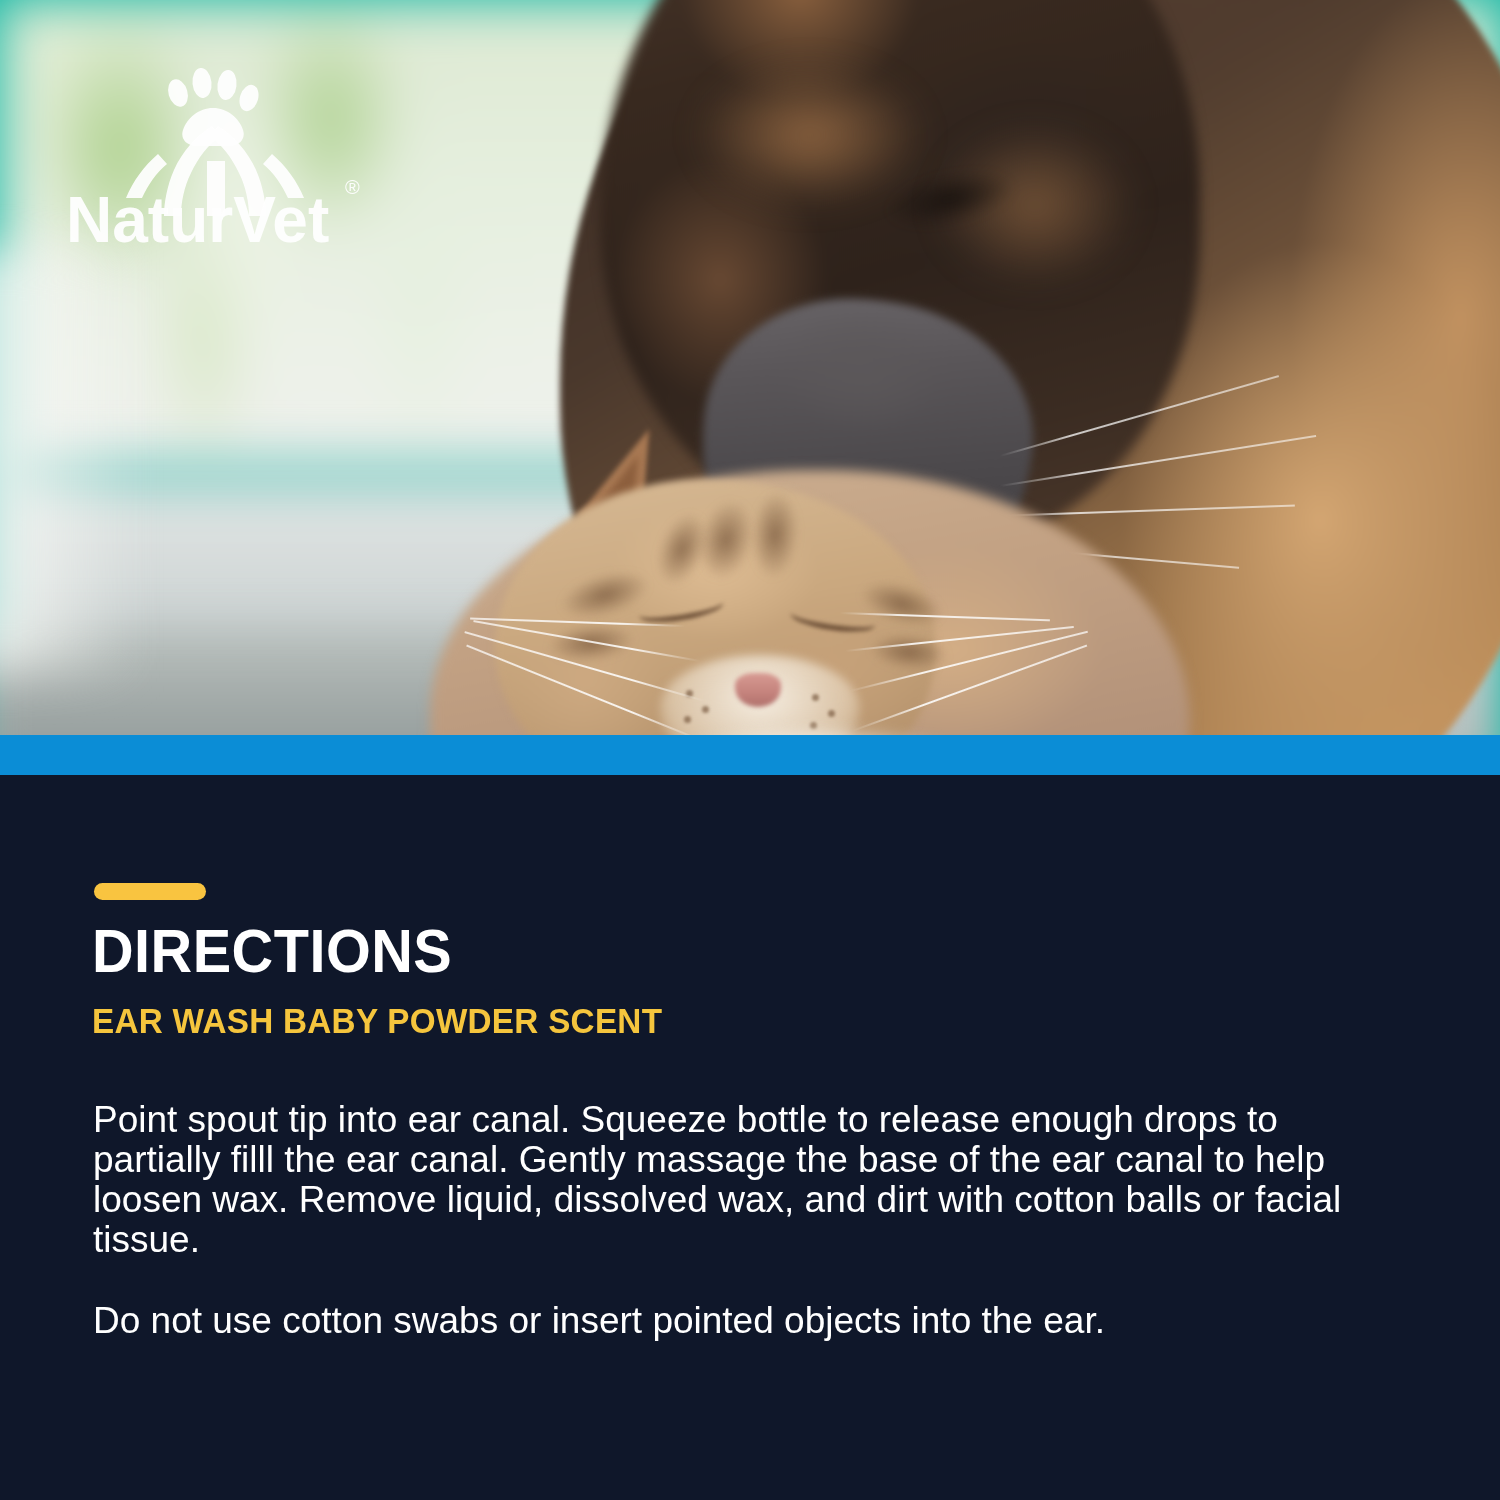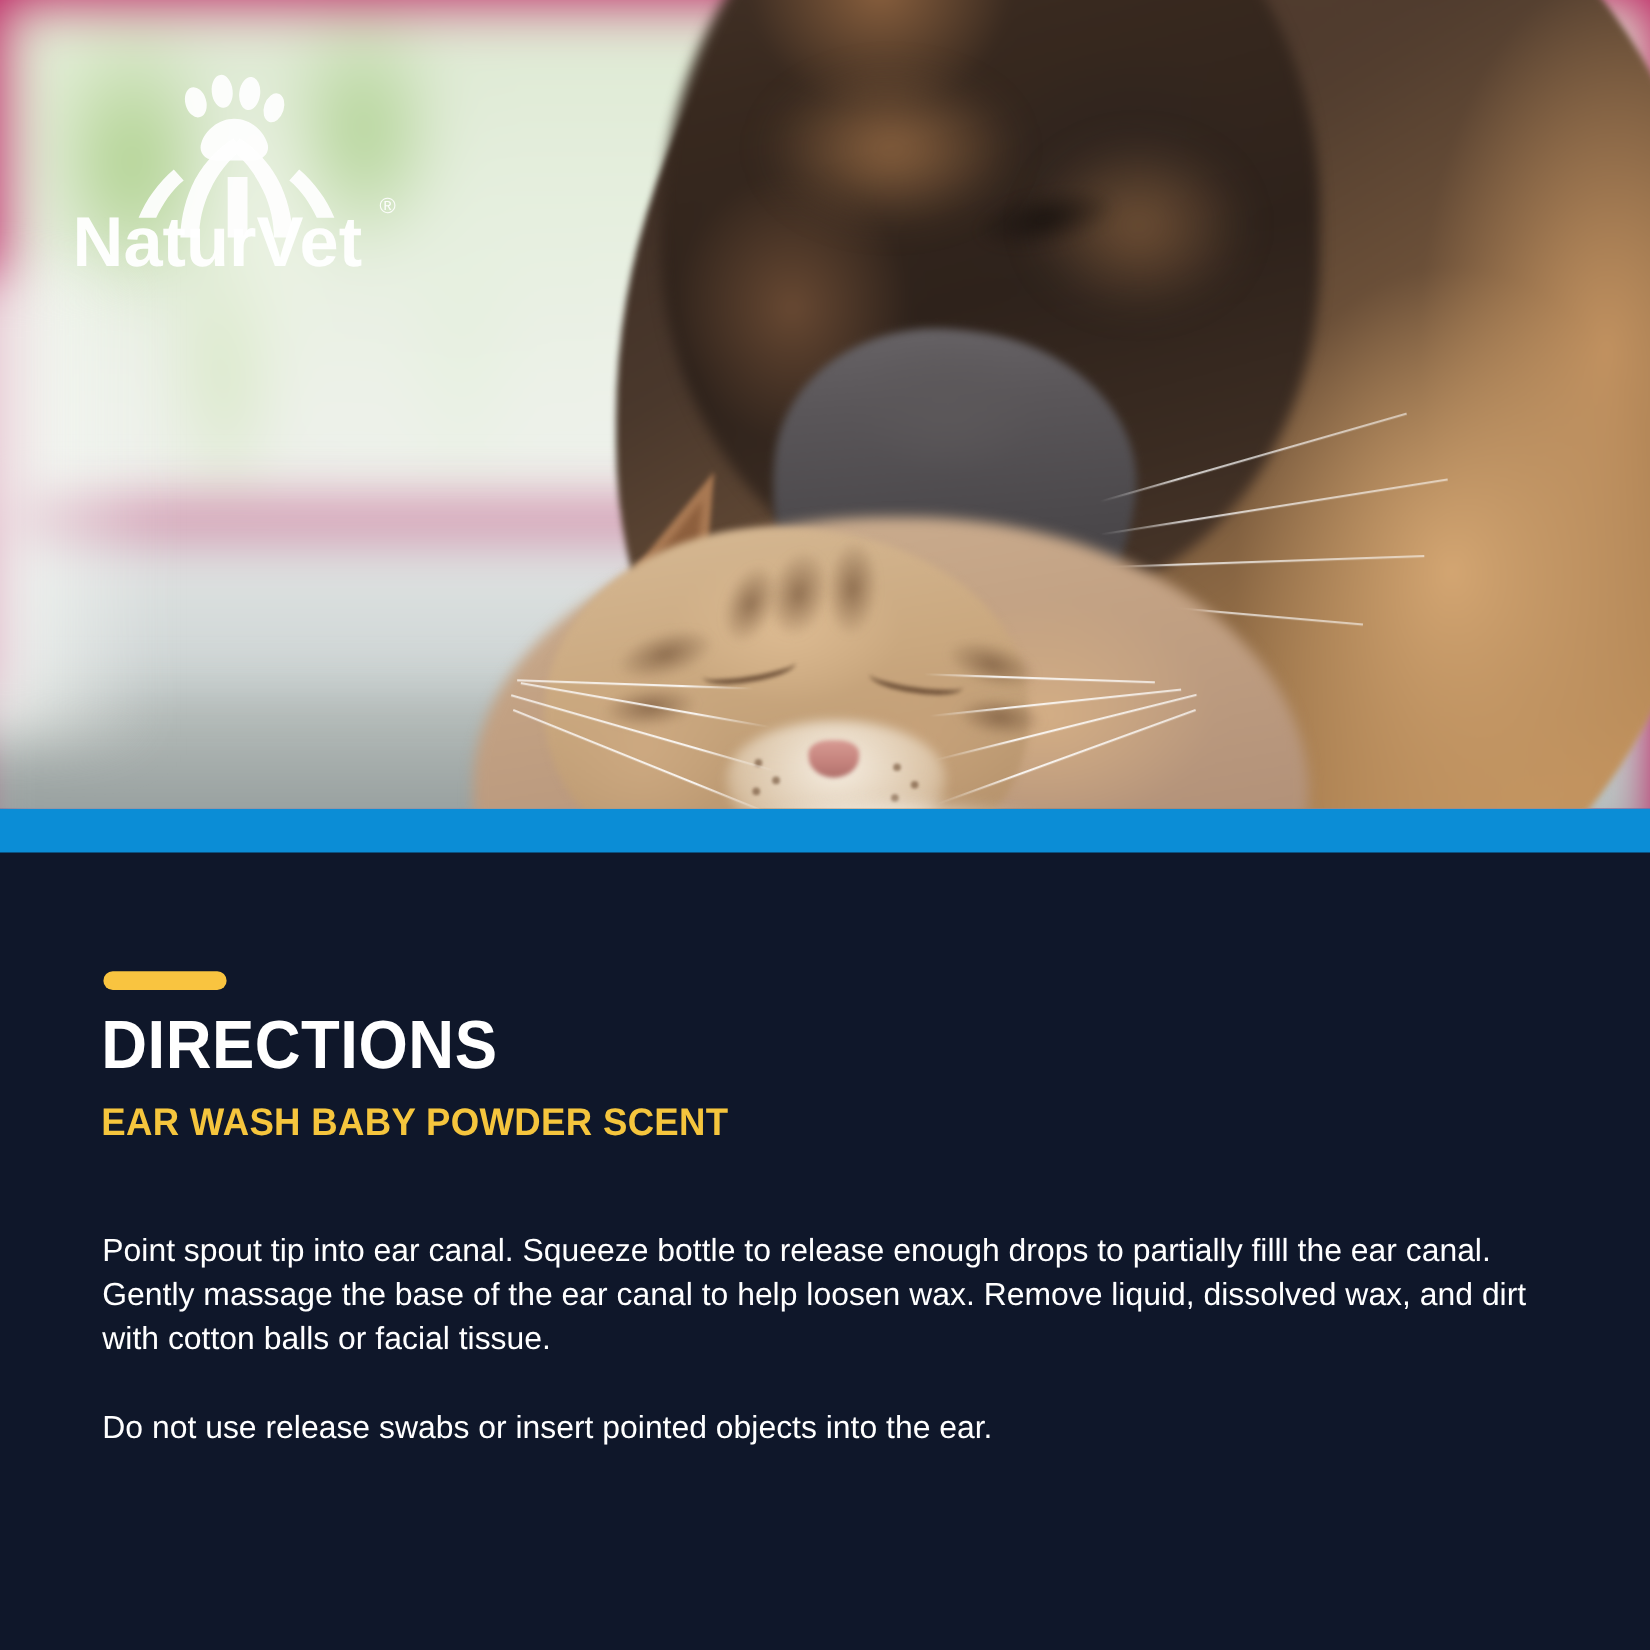--- a/index.html
+++ b/index.html
@@ -12,21 +12,21 @@
     overflow:hidden;
   }
 
   .page { position:relative; width:1500px; height:1500px; }
 
   
   .photo {
     position:absolute; left:0; top:0;
     width:1500px; height:735px;
     overflow:hidden;
-    background:#be185d;
+    background:#14b8a6;
   }
 
   
   .bg-foliage {
     position:absolute; left:0; top:0; width:1500px; height:470px;
     background:
       radial-gradient(ellipse 120px 190px at 120px 150px, rgba(150,196,105,.75), rgba(150,196,105,0) 70%),
       radial-gradient(ellipse 90px 230px at 245px 230px, rgba(236,243,228,.95), rgba(236,243,228,0) 72%),
       radial-gradient(ellipse 110px 170px at 330px 120px, rgba(138,190,92,.6), rgba(138,190,92,0) 70%),
       radial-gradient(ellipse 80px 260px at 420px 290px, rgba(229,240,222,.9), rgba(229,240,222,0) 72%),
@@ -237,22 +237,22 @@
     letter-spacing:.5px; line-height:1;
     transform:scaleX(.93); transform-origin:left center;
   }
   .subheading {
     position:absolute; left:92px; top:228px;
     font-size:35px; font-weight:bold; color:#f5c53d;
     letter-spacing:.3px; line-height:1;
     transform:scaleX(.95); transform-origin:left center;
   }
   .body-copy {
-    position:absolute; left:93px; top:342px; width:1300px;
-    color:#ffffff; font-size:29px; line-height:40px;
+    position:absolute; left:93px; top:325px; width:1300px;
+    color:#ffffff; font-size:37px; line-height:40px;
   }
   .body-copy p { margin:0 0 41px 0; }
   .body-copy p:last-child { margin-bottom:0; }
 </style>
 </head>
 <body>
 
 <div class="page">
 
   <div class="photo">
@@ -336,17 +336,17 @@
 
   <div class="panel">
 
     <div class="accent-bar"></div>
 
     <div class="heading">DIRECTIONS</div>
     <div class="subheading">EAR WASH BABY POWDER SCENT</div>
 
     <div class="body-copy">
       <p>Point spout tip into ear canal. Squeeze bottle to release enough drops to partially filll the ear canal. Gently massage the base of the ear canal to help loosen wax. Remove liquid, dissolved wax, and dirt with cotton balls or facial tissue.</p>
-      <p>Do not use release swabs or insert pointed objects into the ear.</p>
+      <p>Do not use cotton swabs or insert pointed objects into the ear.</p>
     </div>
   </div>
 
 </div>
 
 </body></html>

